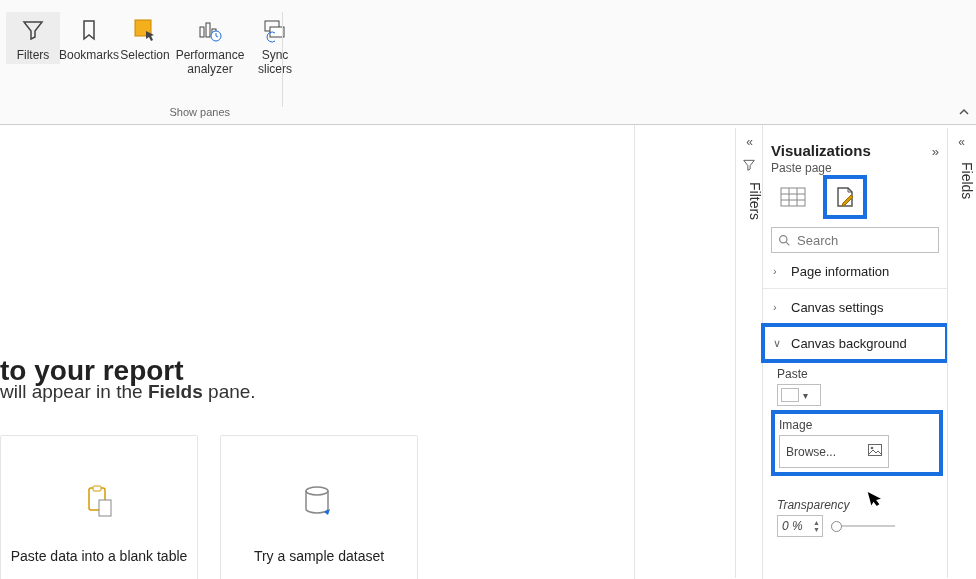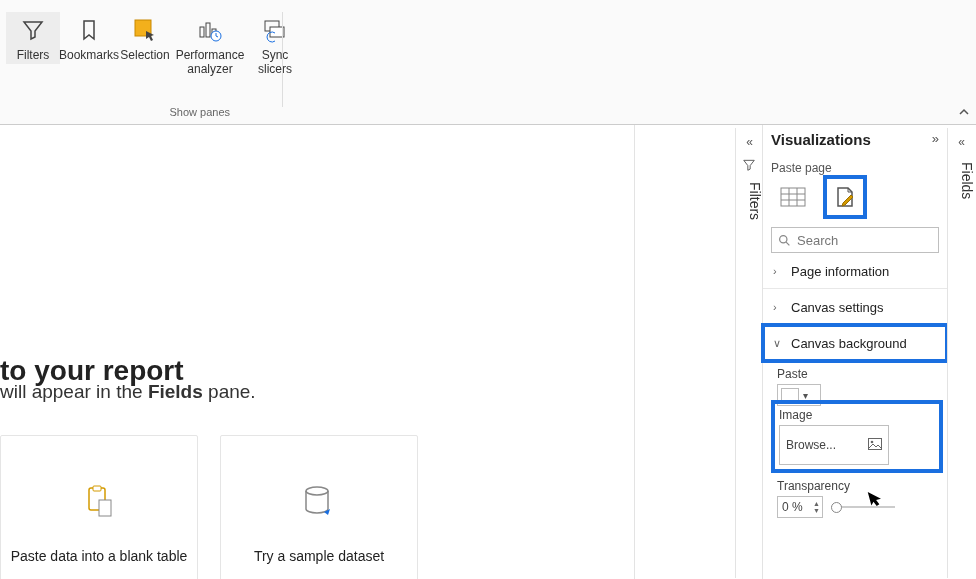--- a/index.html
+++ b/index.html
@@ -101,21 +101,21 @@
   .rail-label { writing-mode: vertical-rl; font-size:14px; color:#333; margin-top:10px; text-align:center; width:27px; }
 
   
   .vizpane {
     position:absolute; left:762px; top:125px;
     width:185px; height:454px;
     border-left:1px solid #e3e3e3;
     background:#fff;
     padding:6px 8px 0 8px;
   }
-  .vizpane-head { display:flex; align-items:flex-start; justify-content:space-between; height:28px;gap:19px; }
+  .vizpane-head { display:flex; align-items:flex-end; justify-content:space-between; height:28px;gap:19px; }
   .vizpane-title { font-size:15px; font-weight:600; color:#222; }
   .vizpane-collapse { font-size:13px; color:#555; cursor:pointer; }
   .format-sub { font-size:12px; color:#555; margin-top:2px; }
 
   .tabrow { display:flex; gap:20px; align-items:center; margin-top:6px; margin-left:6px; }
   .tabbtn { width:32px; height:32px; display:flex; align-items:center; justify-content:center; cursor:pointer; }
   .tabbtn.sel { outline:4px solid #1a6fe0; outline-offset:2px; }
 
   .searchwrap { margin-top:14px; }
   .searchbox {
@@ -141,37 +141,37 @@
   .secbody { padding:6px 2px 2px 6px; font-size:12px; color:#444; }
   .fldlbl { font-size:12px; color:#444; margin-bottom:3px; }
 
   .colorpick {
     width:44px; height:22px; border:1px solid #bfbfbf; display:flex; align-items:center;
     background:#fff;
   }
   .swatch { width:18px; height:14px; border:1px solid #bbb; margin-left:3px; background:#fff; }
   .cp-caret { margin-left:4px; font-size:10px; color:#555; }
 
-  .imgblock { }
+  .imgblock { margin-top:10px; }
   .hlbox { outline:4px solid #1a6fe0; outline-offset:2px; padding:2px; }
   .browsebtn {
-    width:110px; height:40px; border:1px solid #bfbfbf; background:#fff;
+    width:110px; height:33px; border:1px solid #bfbfbf; background:#fff;
     font-size:12px; text-align:left; padding:0 6px; display:flex; align-items:center; justify-content:space-between;
     cursor:pointer;
   }
   .browsebtn .picico { font-size:12px; color:#555; }
   .cursor-arrow {
     position:absolute;
     left:869px; top:489px;
     font-size:14px; color:#000;
     transform:rotate(-15deg);
     pointer-events:none;
   }
 
-  .transp { margin-top:12px; }
+  .transp { margin-top:28px;font-style:italic; }
   .transp-row { display:flex; align-items:center; gap:8px; }
   .numbox { width:46px; height:22px; border:1px solid #bfbfbf; display:flex; align-items:center; font-size:12px; background:#fff; }
   .numbox .nv { padding:0 4px; flex:1; }
   .spin { display:flex; flex-direction:column; font-size:7px; line-height:7px; color:#666; padding-right:2px; }
   .slider { position:relative; width:64px; height:14px; }
   .track { position:absolute; left:0; right:0; top:6px; height:2px; background:#ccc; }
   .thumb { position:absolute; left:0; top:2px; width:11px; height:11px; border-radius:50%; background:#fff; border:1px solid #888; }
 
   
   .fields-rail {

